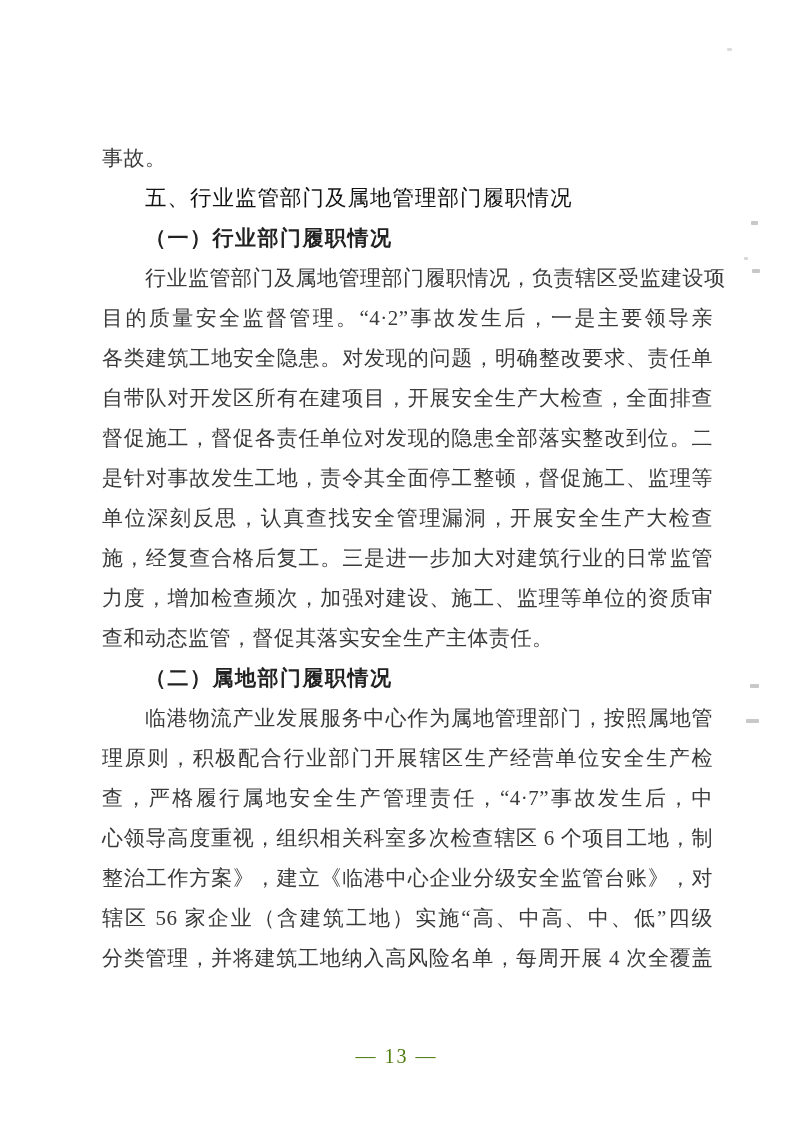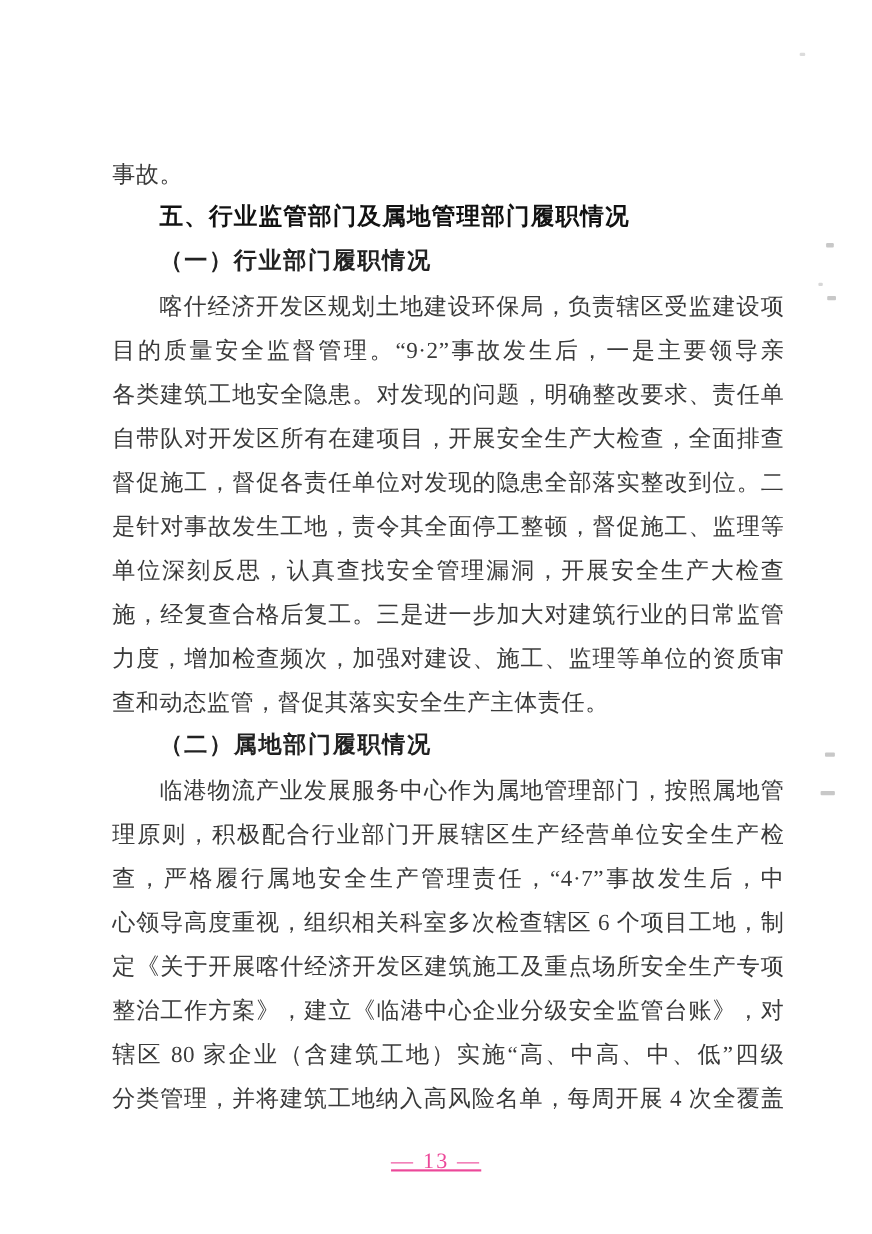--- a/index.html
+++ b/index.html
@@ -37,46 +37,45 @@
     text-align: center;
     text-align-last: left;
   }
   
   .line.indent {
     padding-left: 43px;
   }
   
   .line.h1 {
     font-family: "DejaVu Sans", sans-serif;
-    font-weight: 700;
+    font-weight: 400;
     color: #121212;
     font-size: 21.5px;
     letter-spacing: 1px;
   }
   
   .line.h2 {
-    font-family: Liberation Sans, sans-serif;
+    font-family: Liberation Serif, serif;
     font-weight: 700;
     color: #222222;
     font-size: 21px;
     letter-spacing: 1.5px;
   }
   .footer {
     position: absolute;
     top: 1042px;
     left: 0;
     width: 100%;
     height: 28px;
     line-height: 28px;
     text-align: center;
     font-size: 20px;
-    color: #ec4899;
+    color: #4d7c0f;
     font-family: "Liberation Serif", serif;
     letter-spacing: 2px;
-    text-decoration: underline;
   }
   
   .artifact {
     position: absolute;
     background: #9a9a9a;
     opacity: 0.55;
     border-radius: 1px;
   }
   .a1 { left: 727px; top: 48px;  width: 5px;  height: 3px; opacity: 0.35; }
   .a2 { left: 751px; top: 221px; width: 7px;  height: 4px; }
@@ -87,38 +86,37 @@
 </style>
 </head>
 <body>
 
 <div class="page">
 
   <div class="text-block">
     <div class="line end">事故。</div>
     <div class="line h1 indent end">五、行业监管部门及属地管理部门履职情况</div>
     <div class="line h2 indent end">（一）行业部门履职情况</div>
-    <div class="line indent">喀什经济开发区规划土地建设环保局，负责辖区受监建设项</div>
-    <div class="line">目的质量安全监督管理。“9·2”事故发生后，一是主要领导亲</div>
+    <div class="line indent">行业监管部门及属地管理部门履职情况，负责辖区受监建设项</div>
+    <div class="line">目的质量安全监督管理。“4·2”事故发生后，一是主要领导亲</div>
     <div class="line">各类建筑工地安全隐患。对发现的问题，明确整改要求、责任单</div>
     <div class="line">自带队对开发区所有在建项目，开展安全生产大检查，全面排查</div>
     <div class="line">督促施工，督促各责任单位对发现的隐患全部落实整改到位。二</div>
     <div class="line">是针对事故发生工地，责令其全面停工整顿，督促施工、监理等</div>
     <div class="line">单位深刻反思，认真查找安全管理漏洞，开展安全生产大检查</div>
     <div class="line">施，经复查合格后复工。三是进一步加大对建筑行业的日常监管</div>
     <div class="line">力度，增加检查频次，加强对建设、施工、监理等单位的资质审</div>
     <div class="line end">查和动态监管，督促其落实安全生产主体责任。</div>
     <div class="line h2 indent end">（二）属地部门履职情况</div>
     <div class="line indent">临港物流产业发展服务中心作为属地管理部门，按照属地管</div>
     <div class="line">理原则，积极配合行业部门开展辖区生产经营单位安全生产检</div>
     <div class="line">查，严格履行属地安全生产管理责任，“4·7”事故发生后，中</div>
     <div class="line">心领导高度重视，组织相关科室多次检查辖区 6 个项目工地，制</div>
-    <div class="line">定《关于开展喀什经济开发区建筑施工及重点场所安全生产专项</div>
     <div class="line">整治工作方案》，建立《临港中心企业分级安全监管台账》，对</div>
-    <div class="line">辖区 80 家企业（含建筑工地）实施“高、中高、中、低”四级</div>
+    <div class="line">辖区 56 家企业（含建筑工地）实施“高、中高、中、低”四级</div>
     <div class="line">分类管理，并将建筑工地纳入高风险名单，每周开展 4 次全覆盖</div>
   </div>
 
   <div class="footer">— 13 —</div>
 
   <div class="artifact a1"></div>
   <div class="artifact a2"></div>
   <div class="artifact a3"></div>
   <div class="artifact a4"></div>
   <div class="artifact a5"></div>

